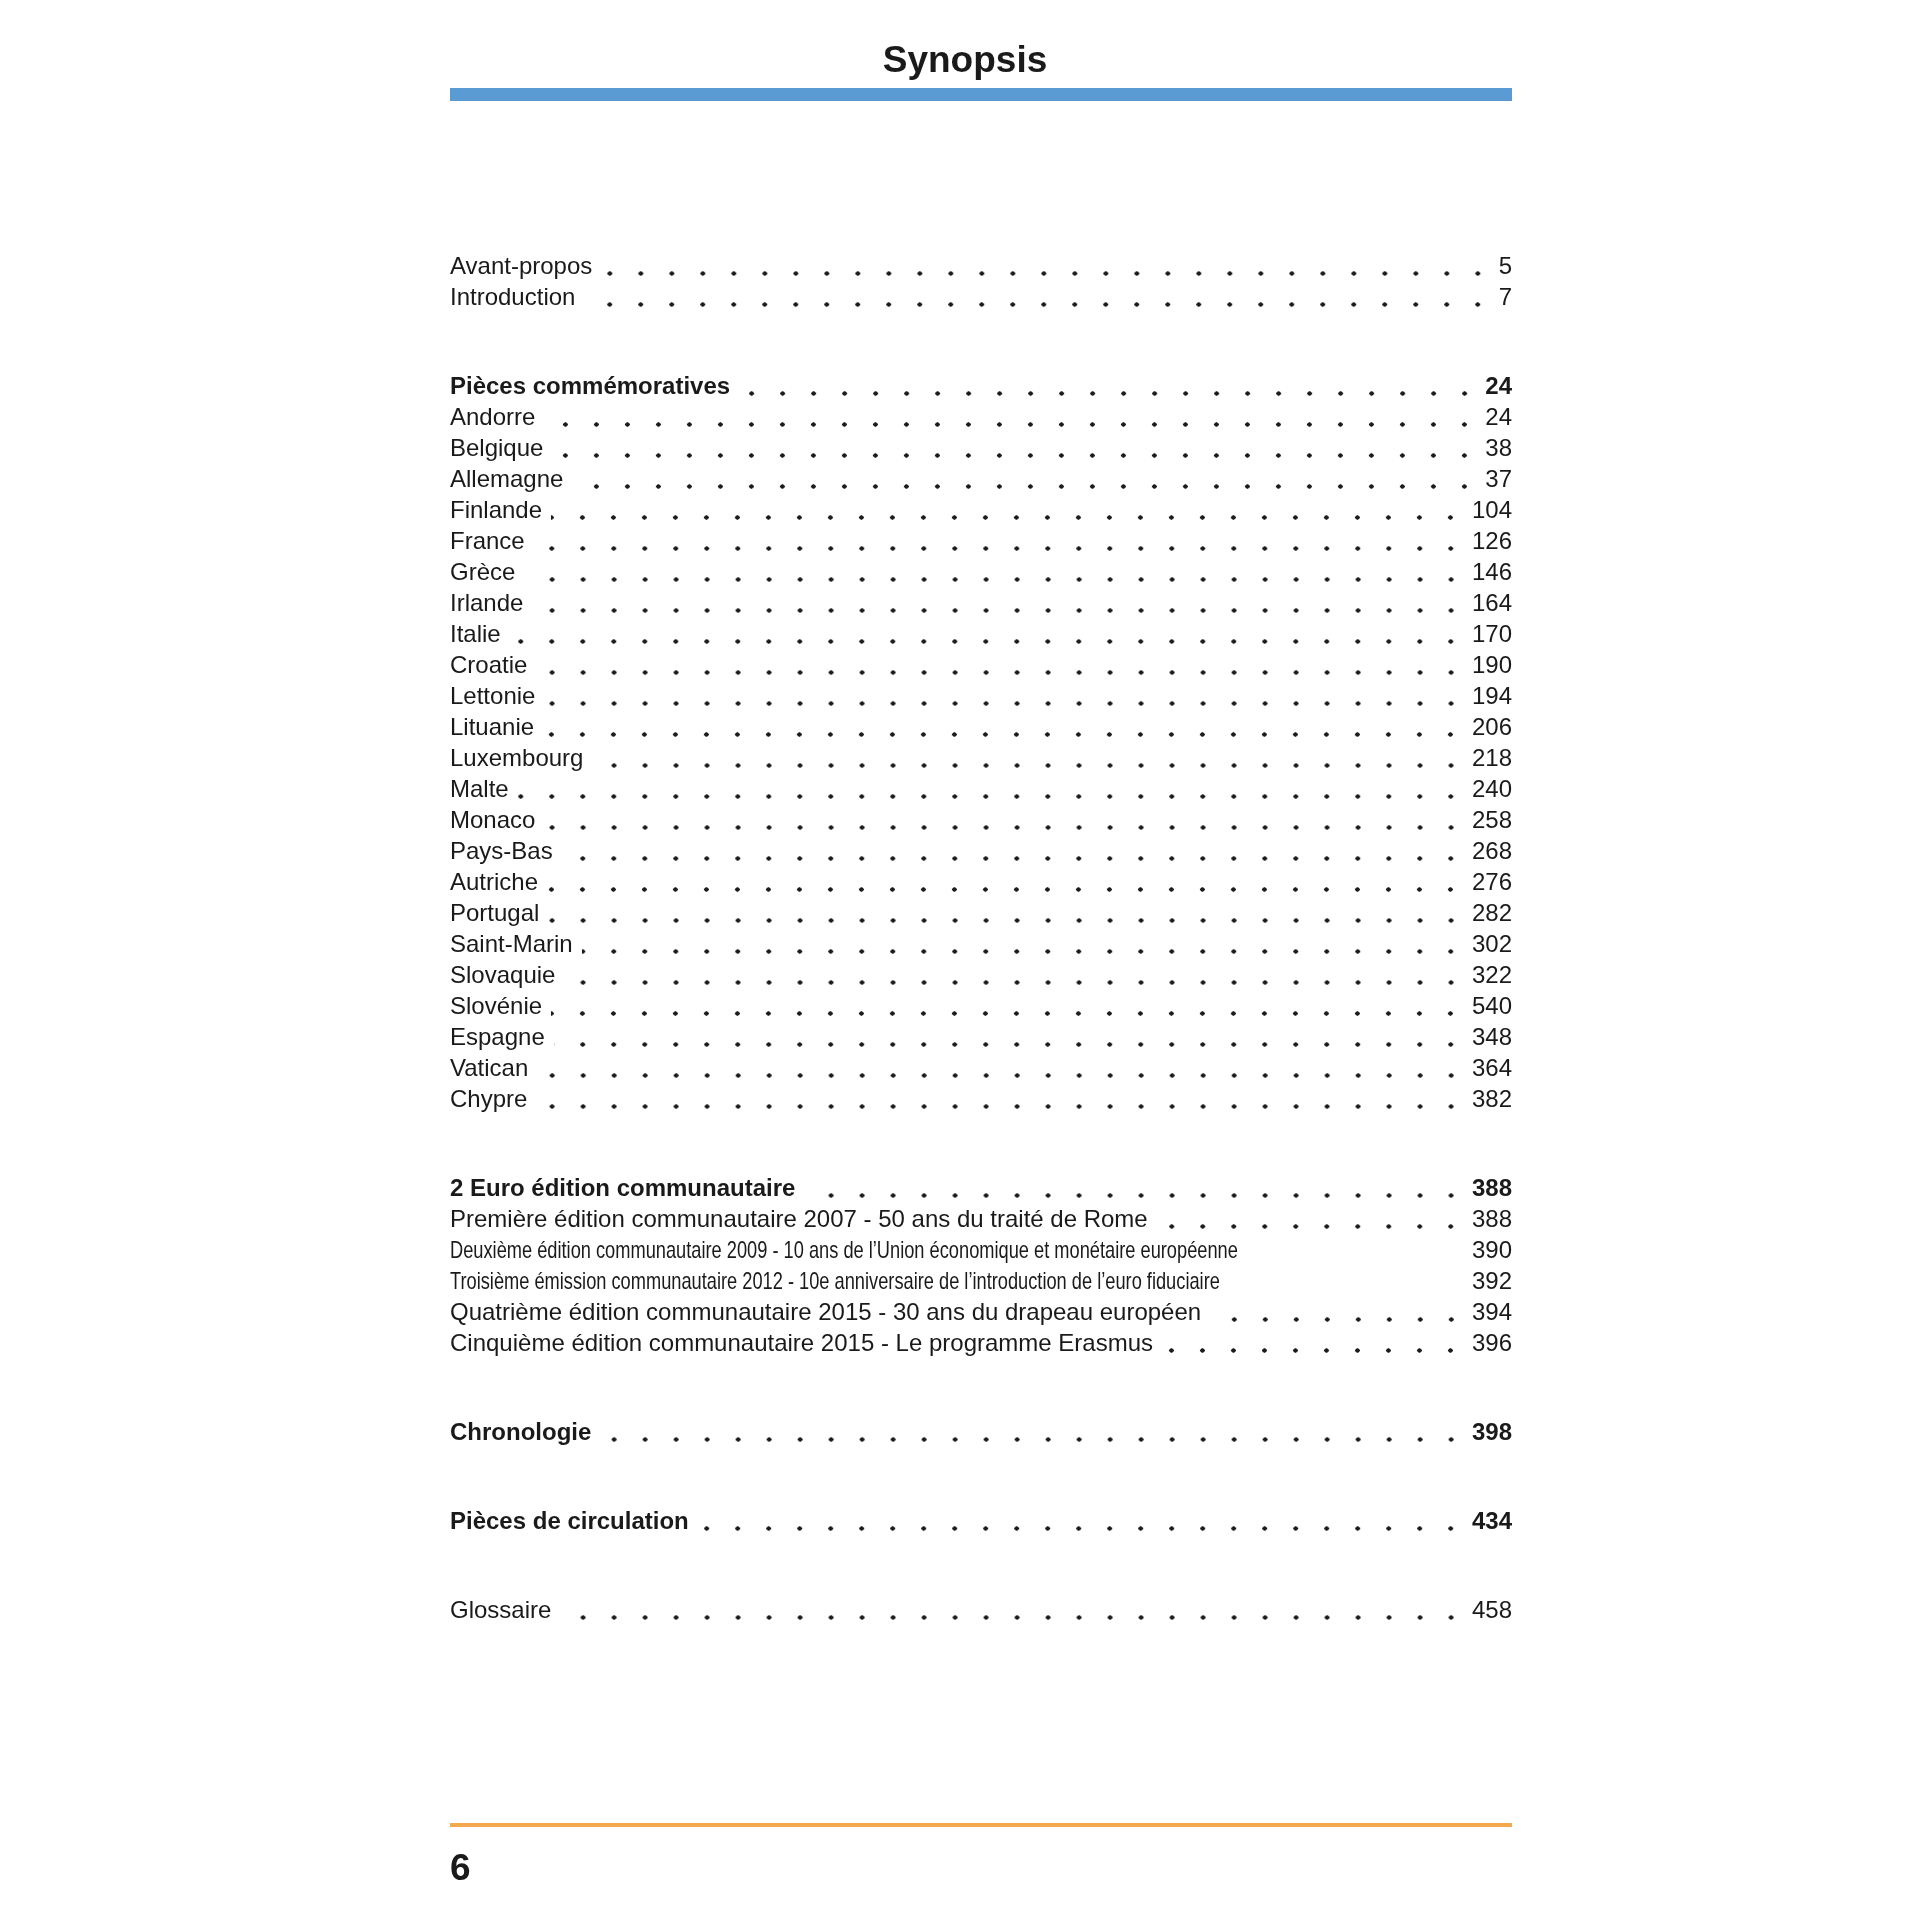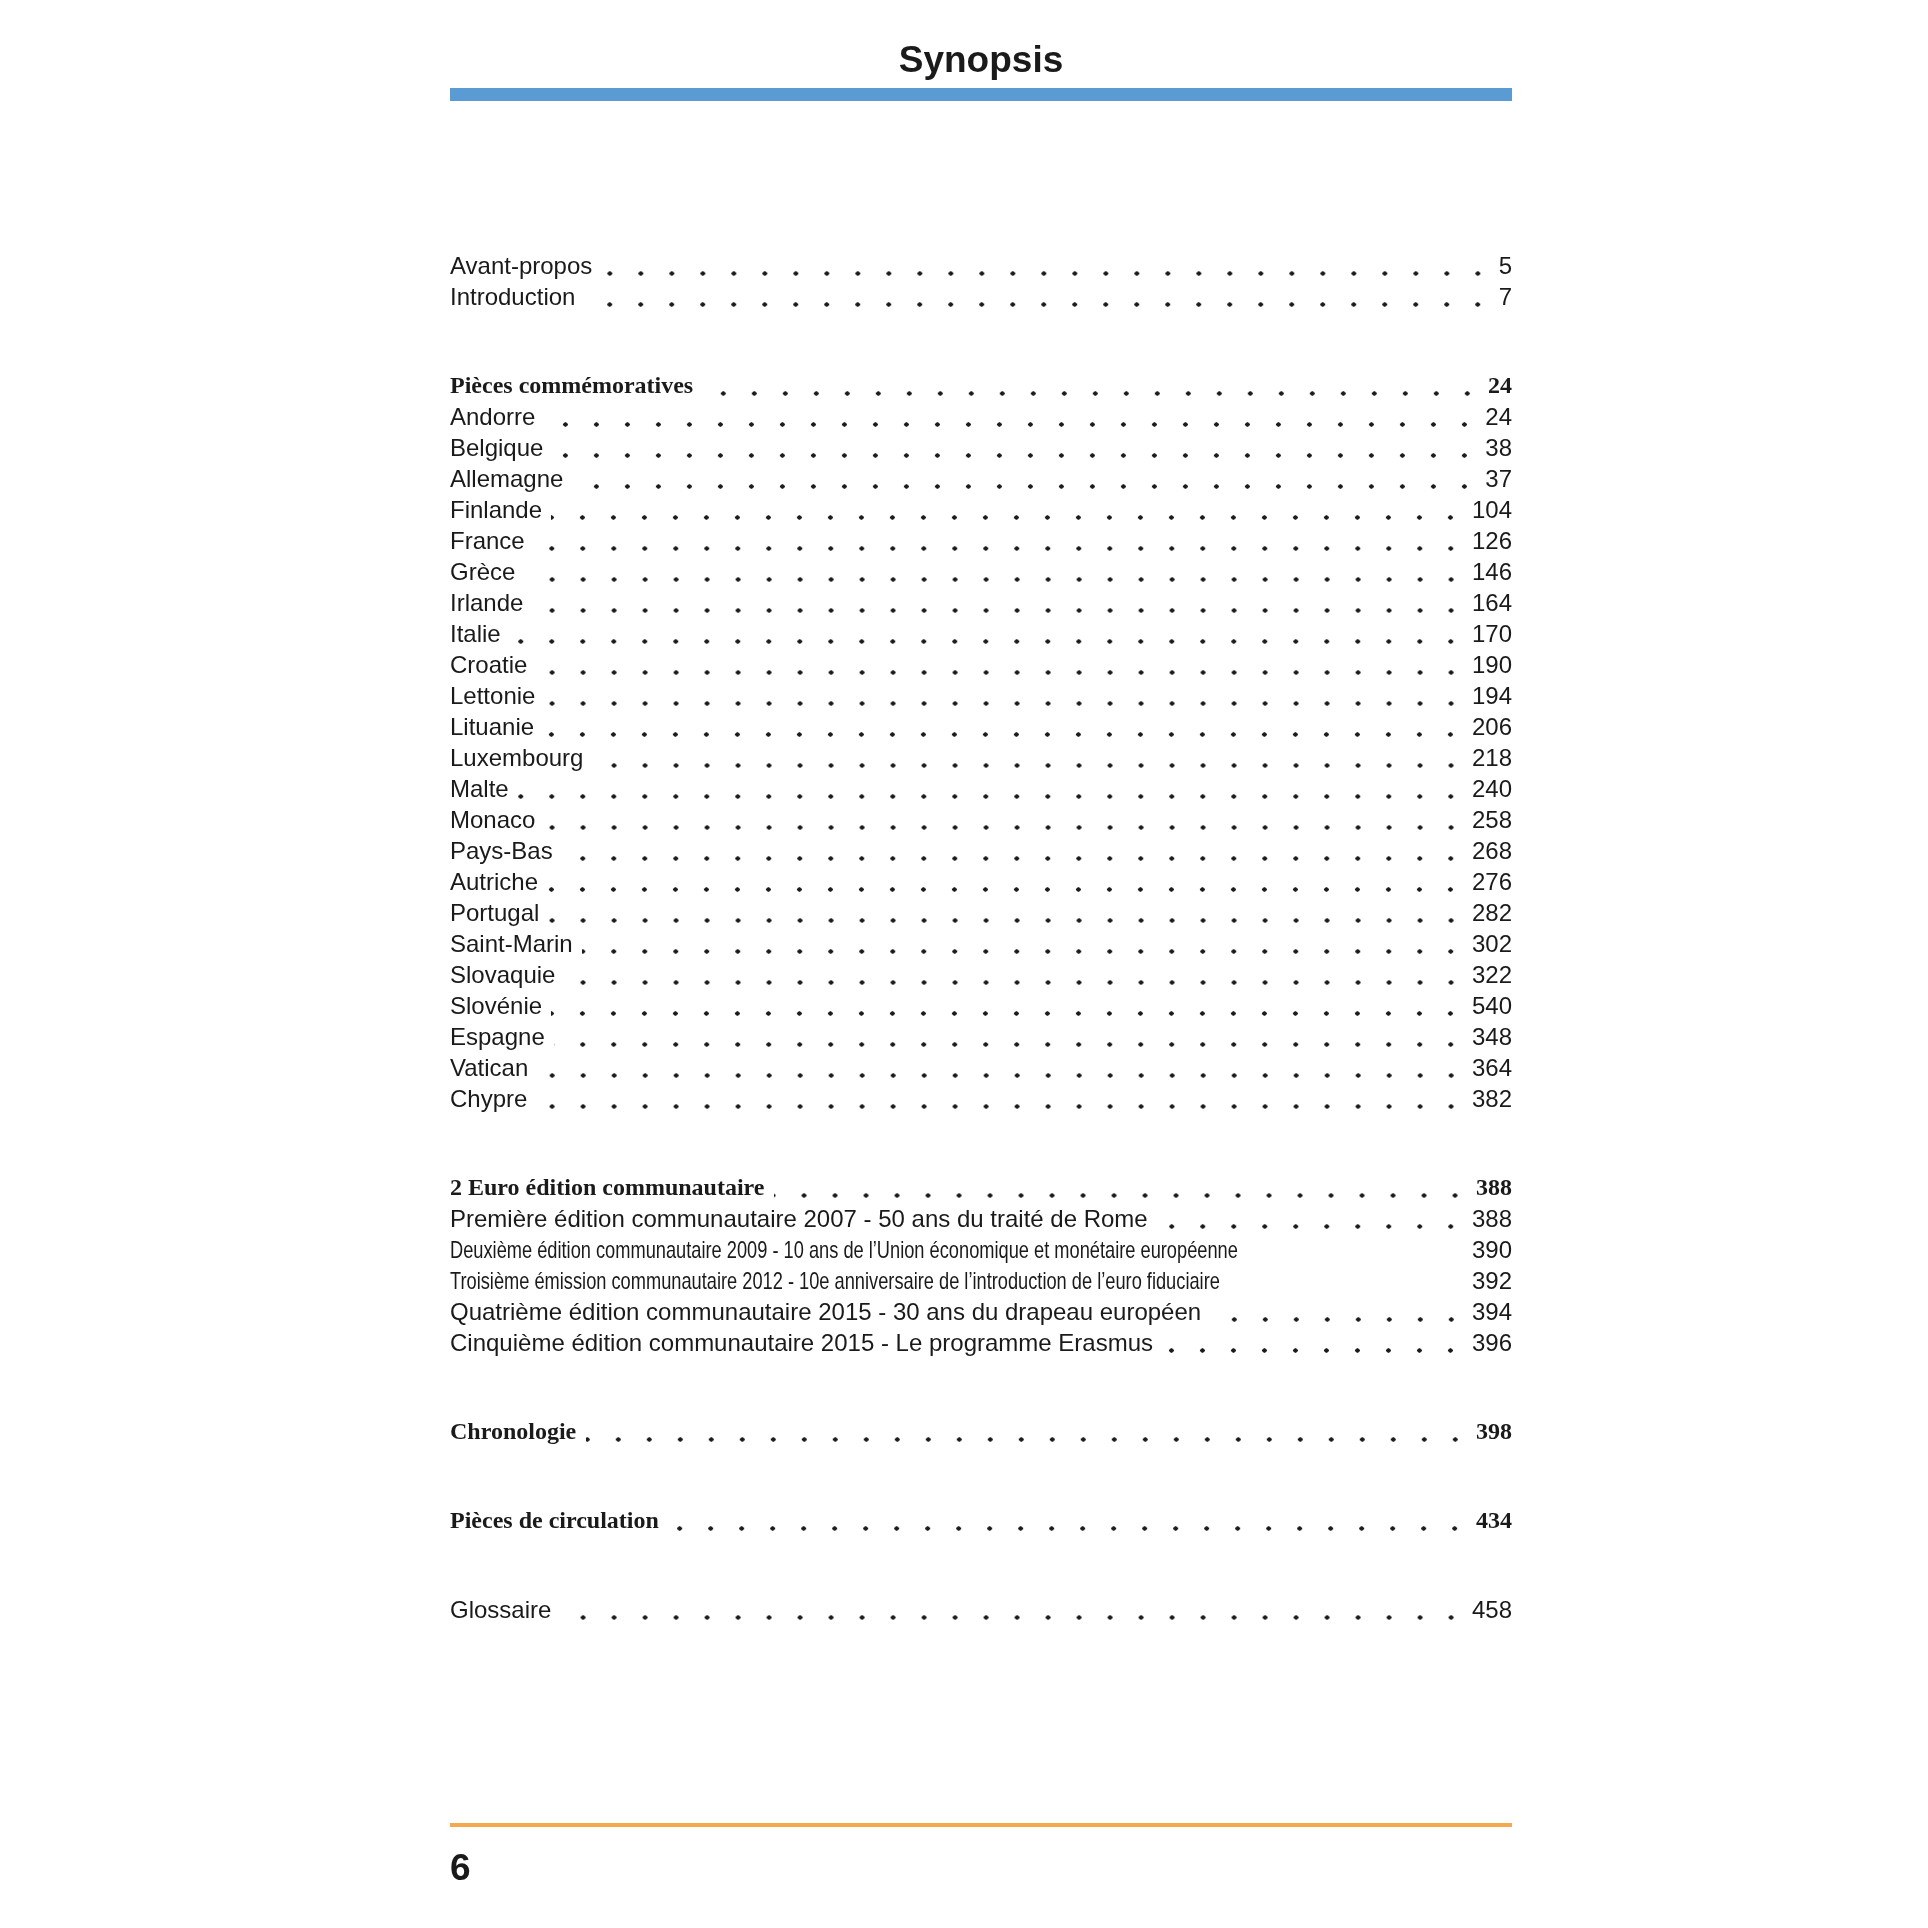--- a/index.html
+++ b/index.html
@@ -12,21 +12,21 @@
     height: 1928px;
     position: relative;
     font-family: "Liberation Sans", "DejaVu Sans", sans-serif;
     color: #1a1a1a;
     overflow: hidden;
   }
 
   .page-title {
     position: absolute;
     top: 39px;
-    left: 450px;
+    left: 434px;
     width: 1062px;
     text-align: center;
     font-size: 37px;
     font-weight: bold;
     line-height: 41px;
   }
 
   .title-rule {
     position: absolute;
     top: 88px;
@@ -50,21 +50,20 @@
   .toc-row {
     display: flex;
     align-items: baseline;
     height: 31px;
     line-height: 31px;
     font-size: 24px;
     white-space: nowrap;
   }
   .toc-row.bold {
     font-weight: bold;
-    font-family: Liberation Serif, serif;
   }
 
   .toc-label {
     flex: 0 1 auto;
     min-width: 0;
   }
   .toc-label.condensed {
     display: inline-block;
     transform: scaleX(0.76);
     transform-origin: 0 70%;

